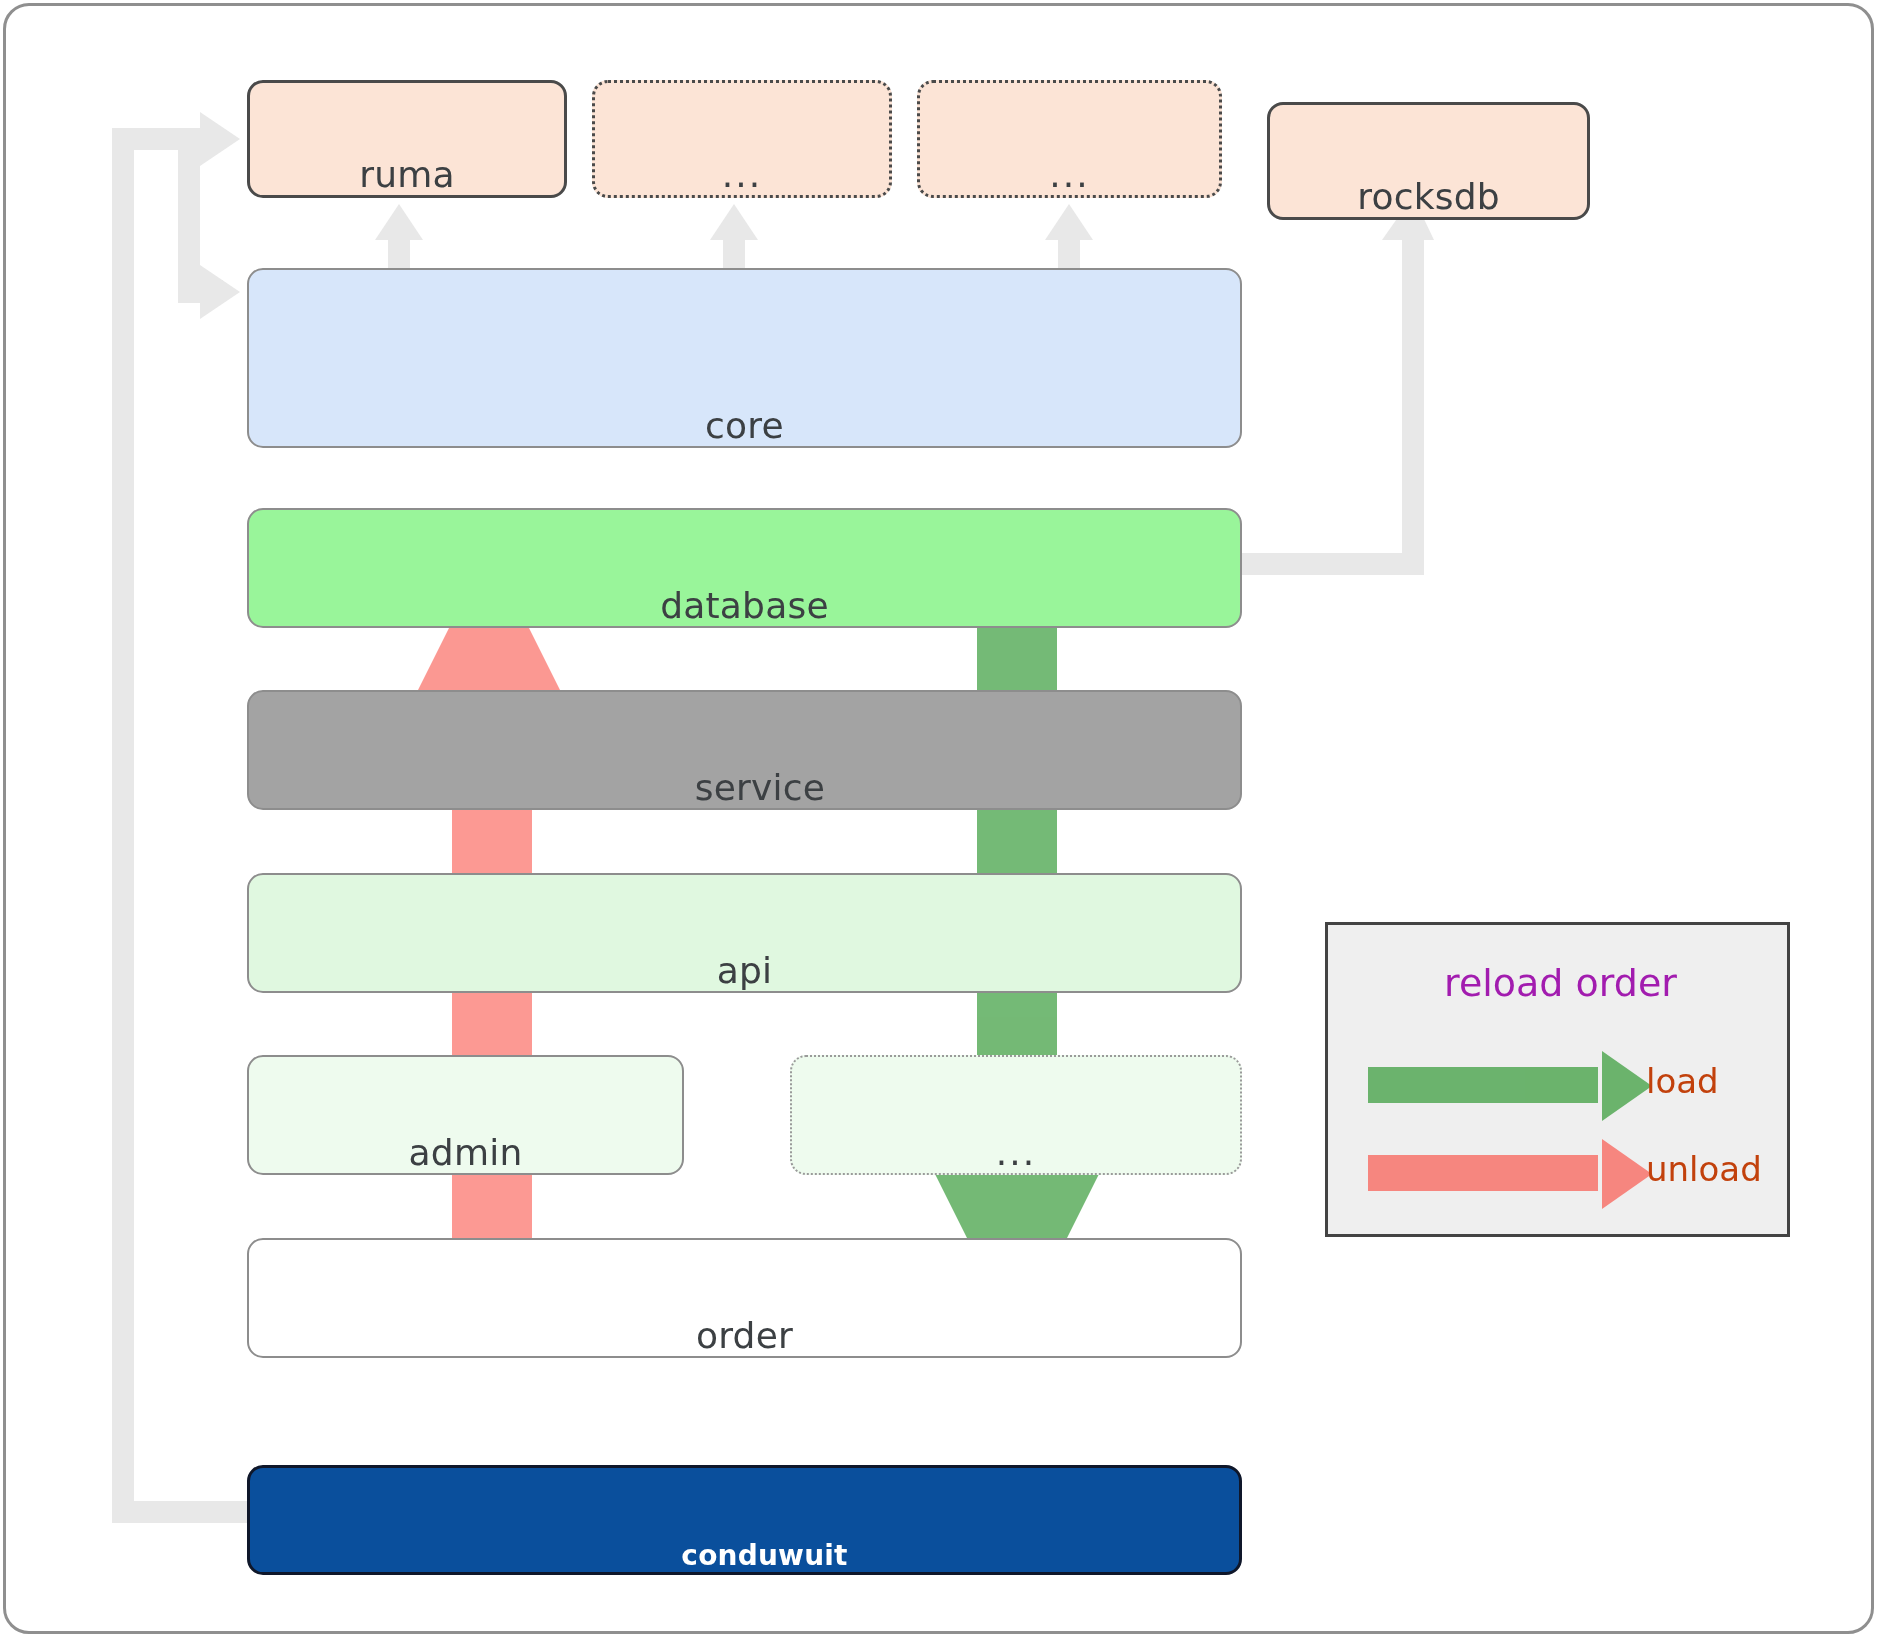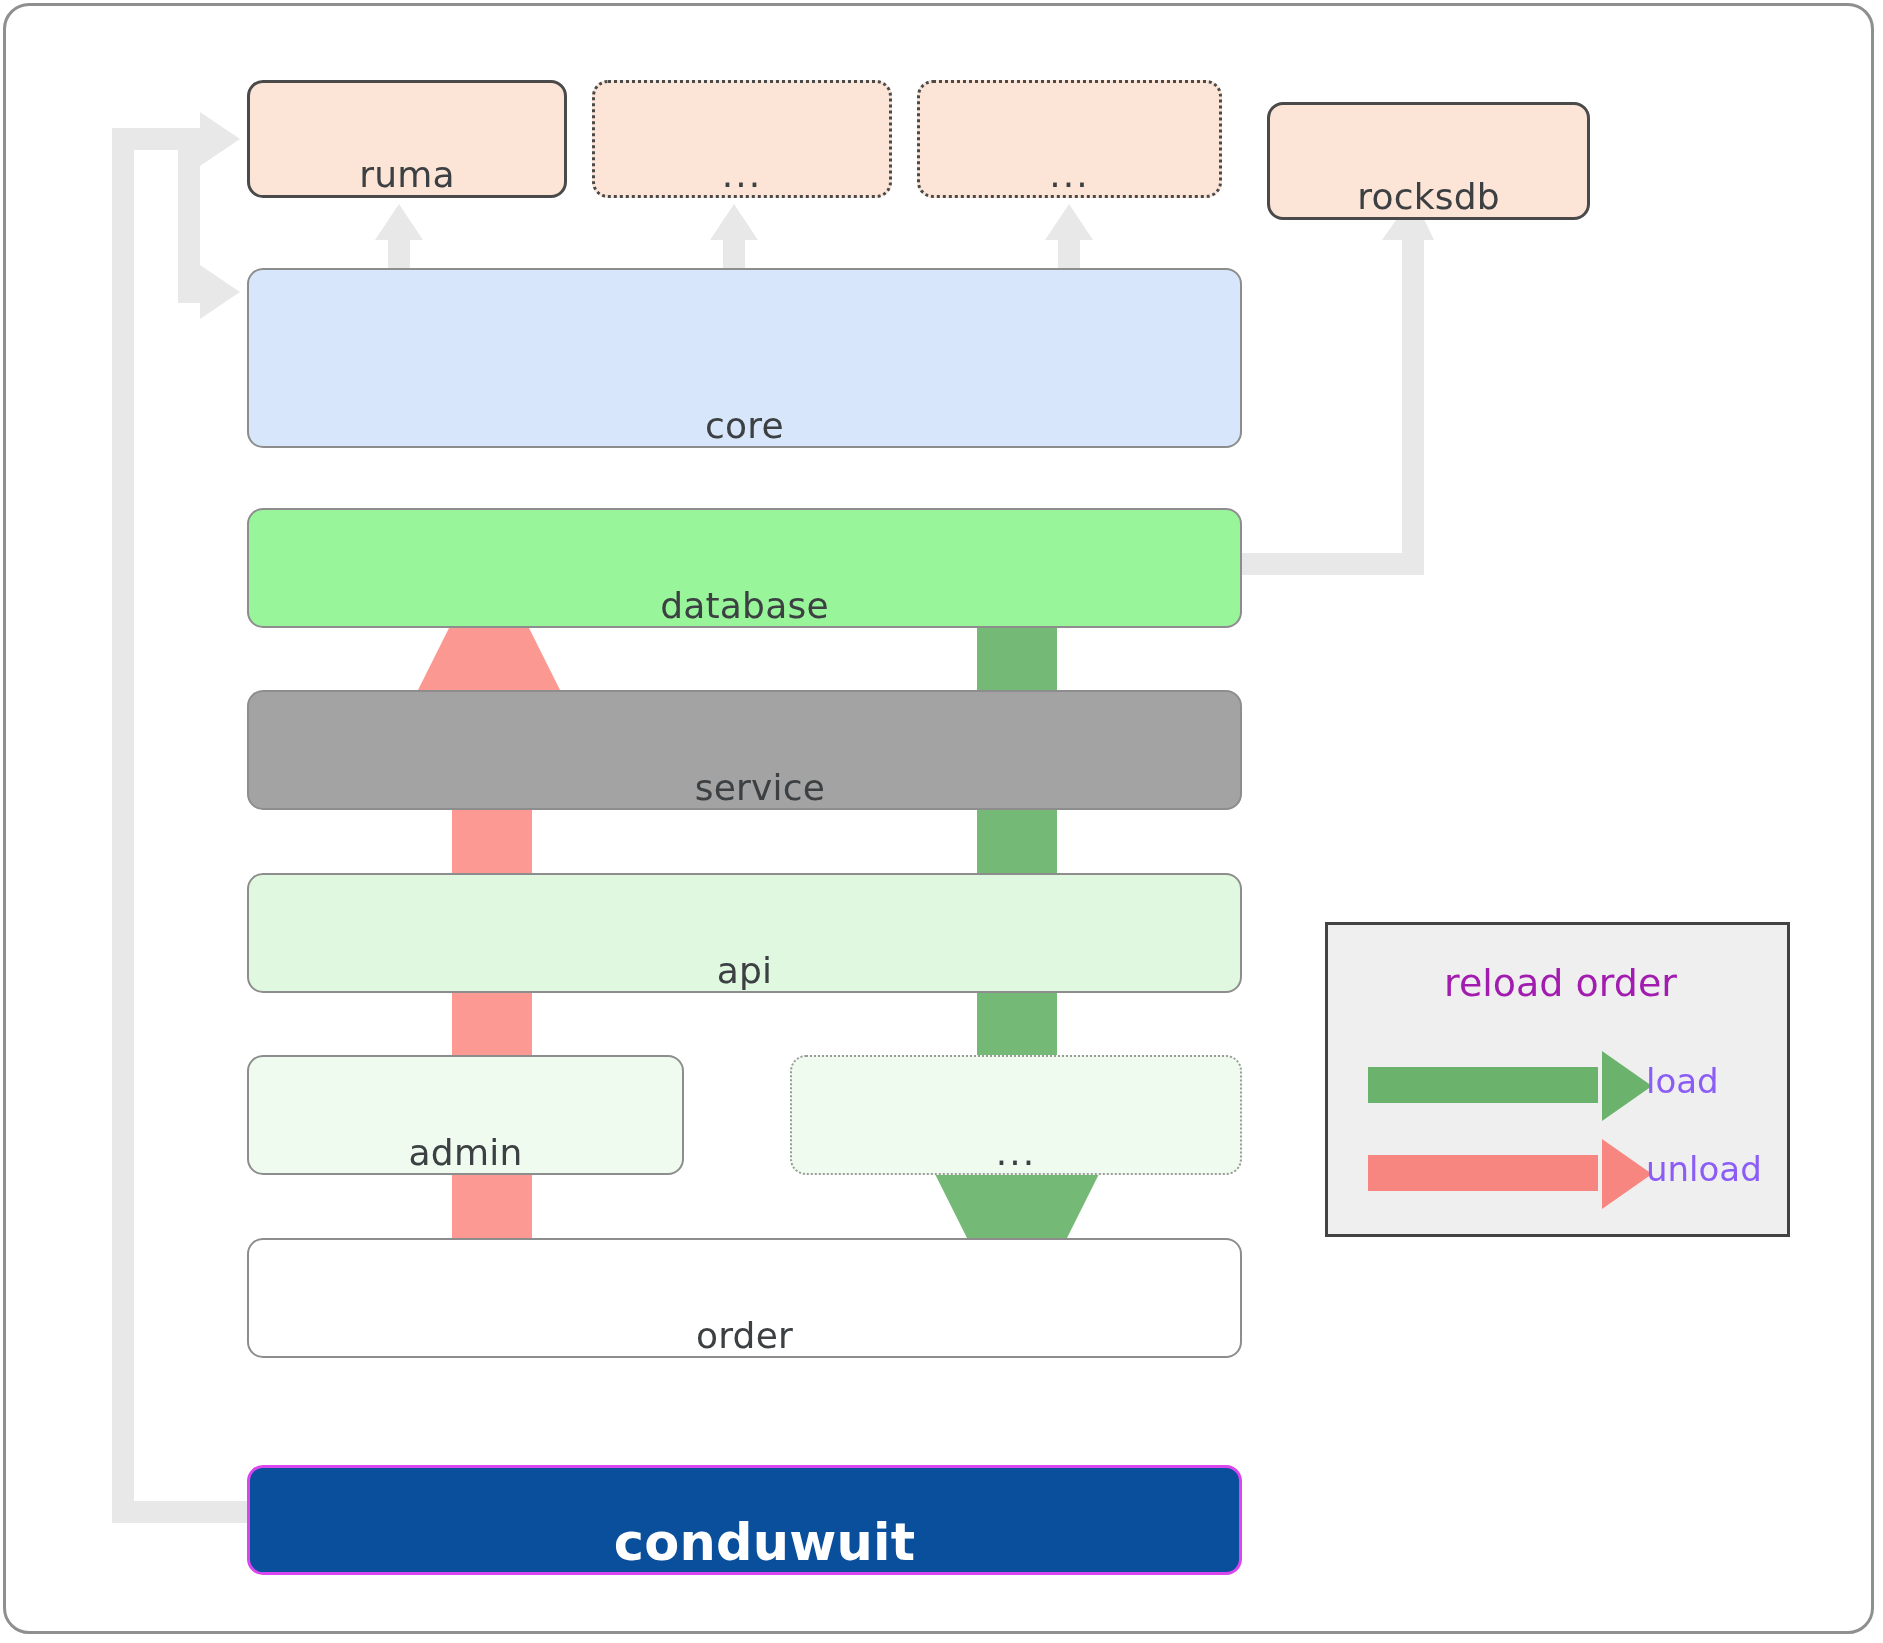--- a/index.html
+++ b/index.html
@@ -65,25 +65,25 @@
   .layer.core    { background: #d7e6fa; }
   .layer.db      { background: #99f59a; }
   .layer.service { background: #a3a3a3; padding-left: 31px; }
   .layer.api     { background: #e0f8e0; }
   .layer.admin   { background: #eefbee; }
   .layer.dots    { background: #eefbee; border: 2px dotted #9a9a9a; }
   .layer.router  { background: #ffffff; }
 
   .conduwuit {
     background: #0a4f9c;
-    border: 3px solid #d946ef;
+    border: 3px solid #0f172a;
     border-radius: 16px;
     height: 110px;
     color: #ffffff;
-    font-size: 51px;
+    font-size: 28px;
     font-weight: bold;
     padding-left: 40px;
   }
   .conduwuit .lbl { color: #ffffff; }
 
   
   .grey { position: absolute; background: #e8e8e8; }
 
   svg.overlay {
     position: absolute;
@@ -116,21 +116,21 @@
     position: absolute;
     left: 0;
     width: 465px;
     height: 80px;
   }
   .legend-label {
     position: absolute;
     left: 318px;
     top: 16px;
     font-size: 34px;
-    color: #8b5cf6;
+    color: #c2410c;
   }
 </style>
 </head>
 <body>
 
 <div id="canvas">
   <div id="outer-frame"></div>
 
   <div class="grey" style="left:112px; top:128px; width:22px; height:1395px;"></div>
   <div class="grey" style="left:112px; top:1501px; width:135px; height:22px;"></div>

